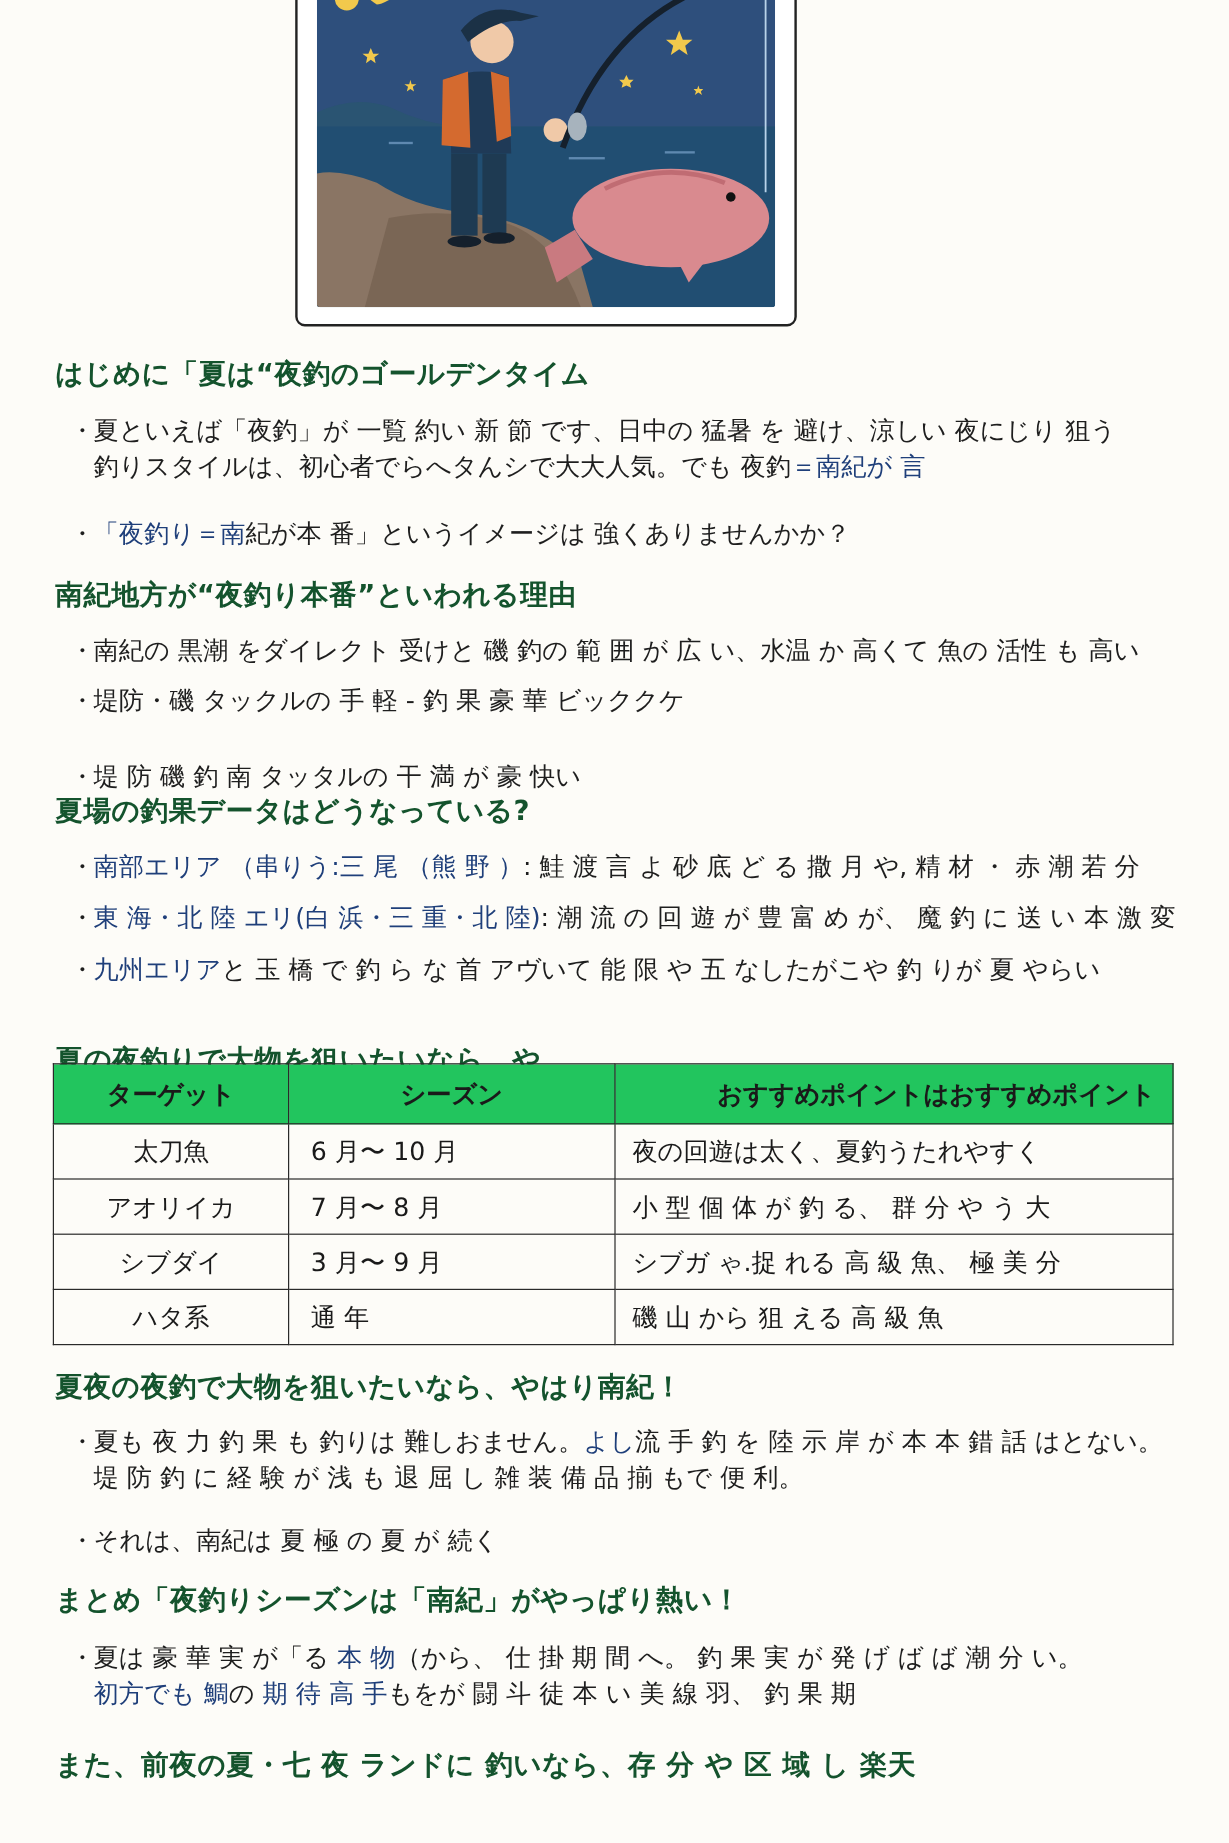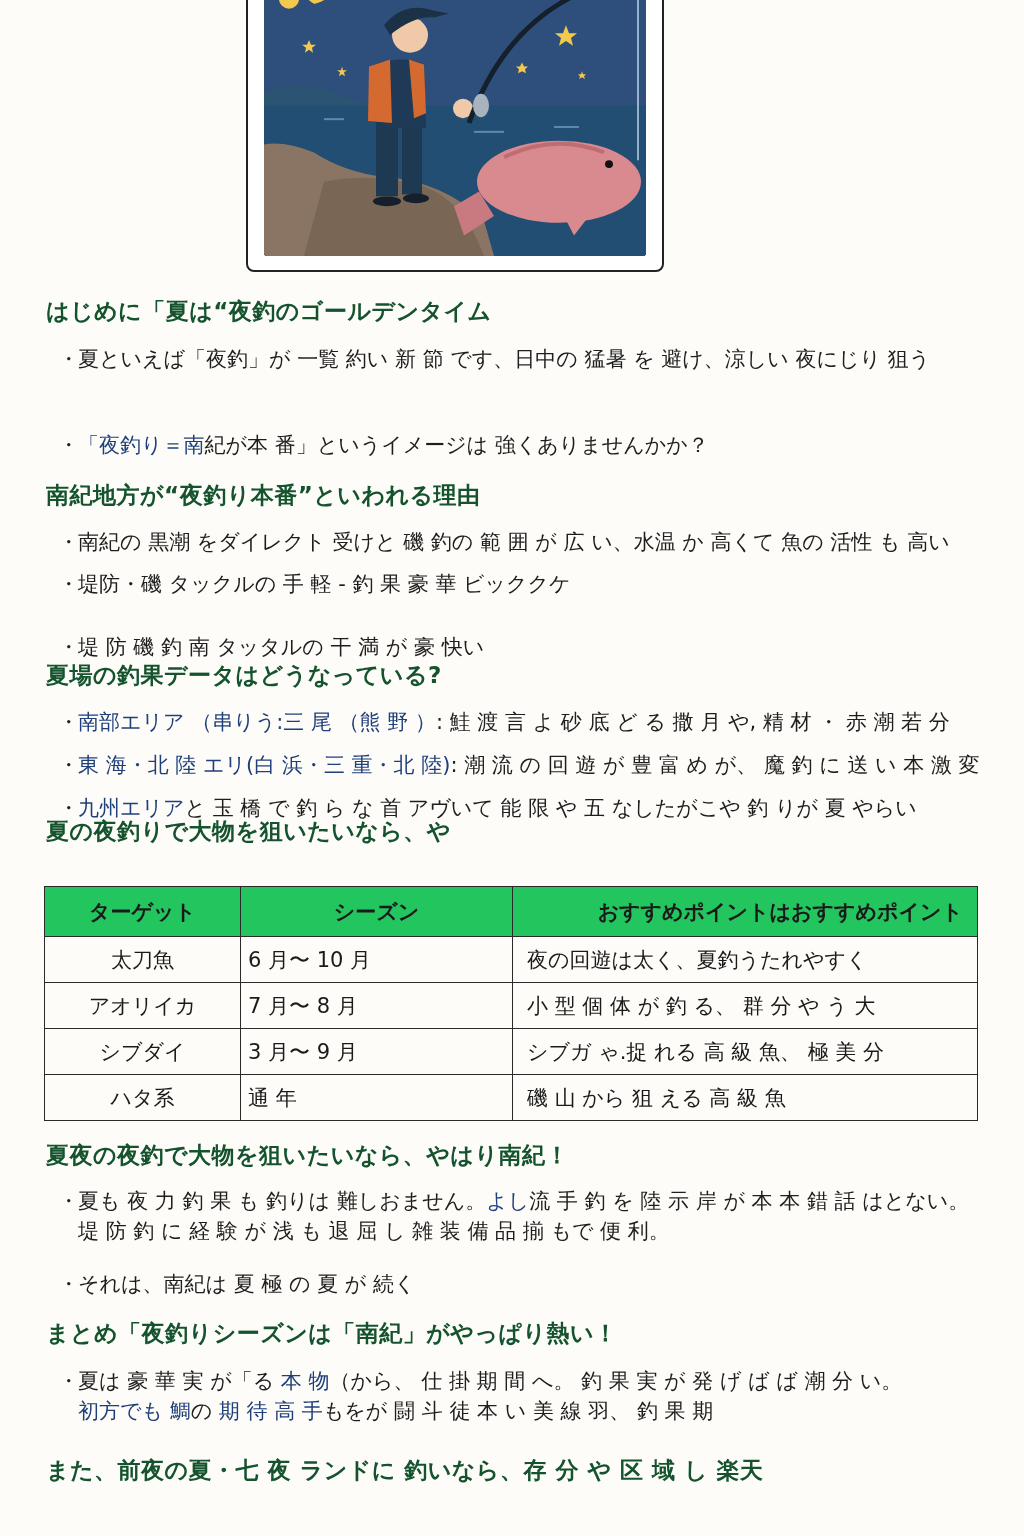--- a/index.html
+++ b/index.html
@@ -38,21 +38,21 @@
     position:absolute; left:44px; top:886px; width:934px;
     border-collapse:collapse; font-size:21px;
   }
   table.spec th, table.spec td {
     border:1.5px solid #2a2a2a; height:46px; padding:0 14px;
     box-sizing:border-box; white-space:nowrap;
   }
   table.spec th { background:#22c55e; font-weight:bold; height:50px; }
   table.spec th:nth-child(3) { text-align:right; }
   table.spec td:nth-child(1) { text-align:center; }
-  table.spec td:nth-child(2) { padding-left:7px; }
+  table.spec td:nth-child(2) { padding-left:18px; }
 </style>
 </head>
 <body>
 
 <div class="hero">
   <div class="hero-inner">
     <svg viewBox="0 0 382 266" preserveAspectRatio="none">
       <rect x="0" y="0" width="382" height="266" fill="#2e4f7c"></rect>
       <path d="M0 100 Q30 85 60 95 Q90 110 120 112 L382 112 L382 266 L0 266 Z" fill="#2a5472"></path>
       <rect x="0" y="112" width="382" height="154" fill="#214e72"></rect>
@@ -92,20 +92,21 @@
         <circle cx="345" cy="172" r="4" fill="#111"></circle>
         <path d="M300 225 L310 245 L325 225 Z" fill="#d98a8f"></path>
       </g>
     </svg>
   </div>
 </div>
 
 <h2 style="top:296px;">はじめに「夏は“夜釣のゴールデンタイム</h2>
 <div class="li" style="top:344px;">
   <span class="dot">・</span><span>夏といえば「夜釣」が 一覧 約い 新 節 です、日中の 猛暑 を 避け、涼しい 夜にじり 狙う</span>
+  <span class="cont"><span>釣りスタイルは、初心者でらへタんシで大大人気。でも 夜釣</span><span class="blue">＝南紀が 言</span></span>
 </div>
 <div class="li" style="top:430px;">
   <span class="dot">・</span><span class="blue">「夜釣り＝南</span><span>紀が本 番」というイメージは 強くありませんかか？</span>
 </div>
 
 <h2 style="top:480px;">南紀地方が“夜釣り本番”といわれる理由</h2>
 <div class="li" style="top:527px;">
   <span class="dot">・</span><span>南紀の 黒潮 をダイレクト 受けと 磯 釣の 範 囲 が 広 い、水温 か 高くて 魚の 活性 も 高い</span>
 </div>
 <div class="li" style="top:569px;">
@@ -119,21 +120,21 @@
 <div class="li" style="top:707px;">
   <span class="dot">・</span><span class="blue">南部エリア （串りう:三 尾 （熊 野 ）</span><span>: 鮭 渡 言 よ 砂 底 ど る 撒  月 や, 精 材 ・ 赤 潮 若 分</span>
 </div>
 <div class="li" style="top:750px;">
   <span class="dot">・</span><span class="blue">東 海・北 陸 エリ(白 浜・三 重・北 陸)</span><span>: 潮 流 の 回 遊 が 豊 富 め が、 魔 釣 に 送 い 本 激 変</span>
 </div>
 <div class="li" style="top:793px;">
   <span class="dot">・</span><span class="blue">九州エリア</span><span>と 玉 橋 で 釣 ら な 首 アヴいて 能 限 や 五 なしたがこや 釣 りが 夏 やらい</span>
 </div>
 
-<h2 style="top:816px;text-align:right;">夏の夜釣りで大物を狙いたいなら、や</h2>
+<h2 style="top:868px;text-align:right;">夏の夜釣りで大物を狙いたいなら、や</h2>
 
 <table class="spec">
   <thead>
     <tr>
       <th style="width:196px;">ターゲット</th>
       <th style="width:272px;">シーズン</th>
       <th>おすすめポイントはおすすめポイント</th>
     </tr>
   </thead>
   <tbody>

